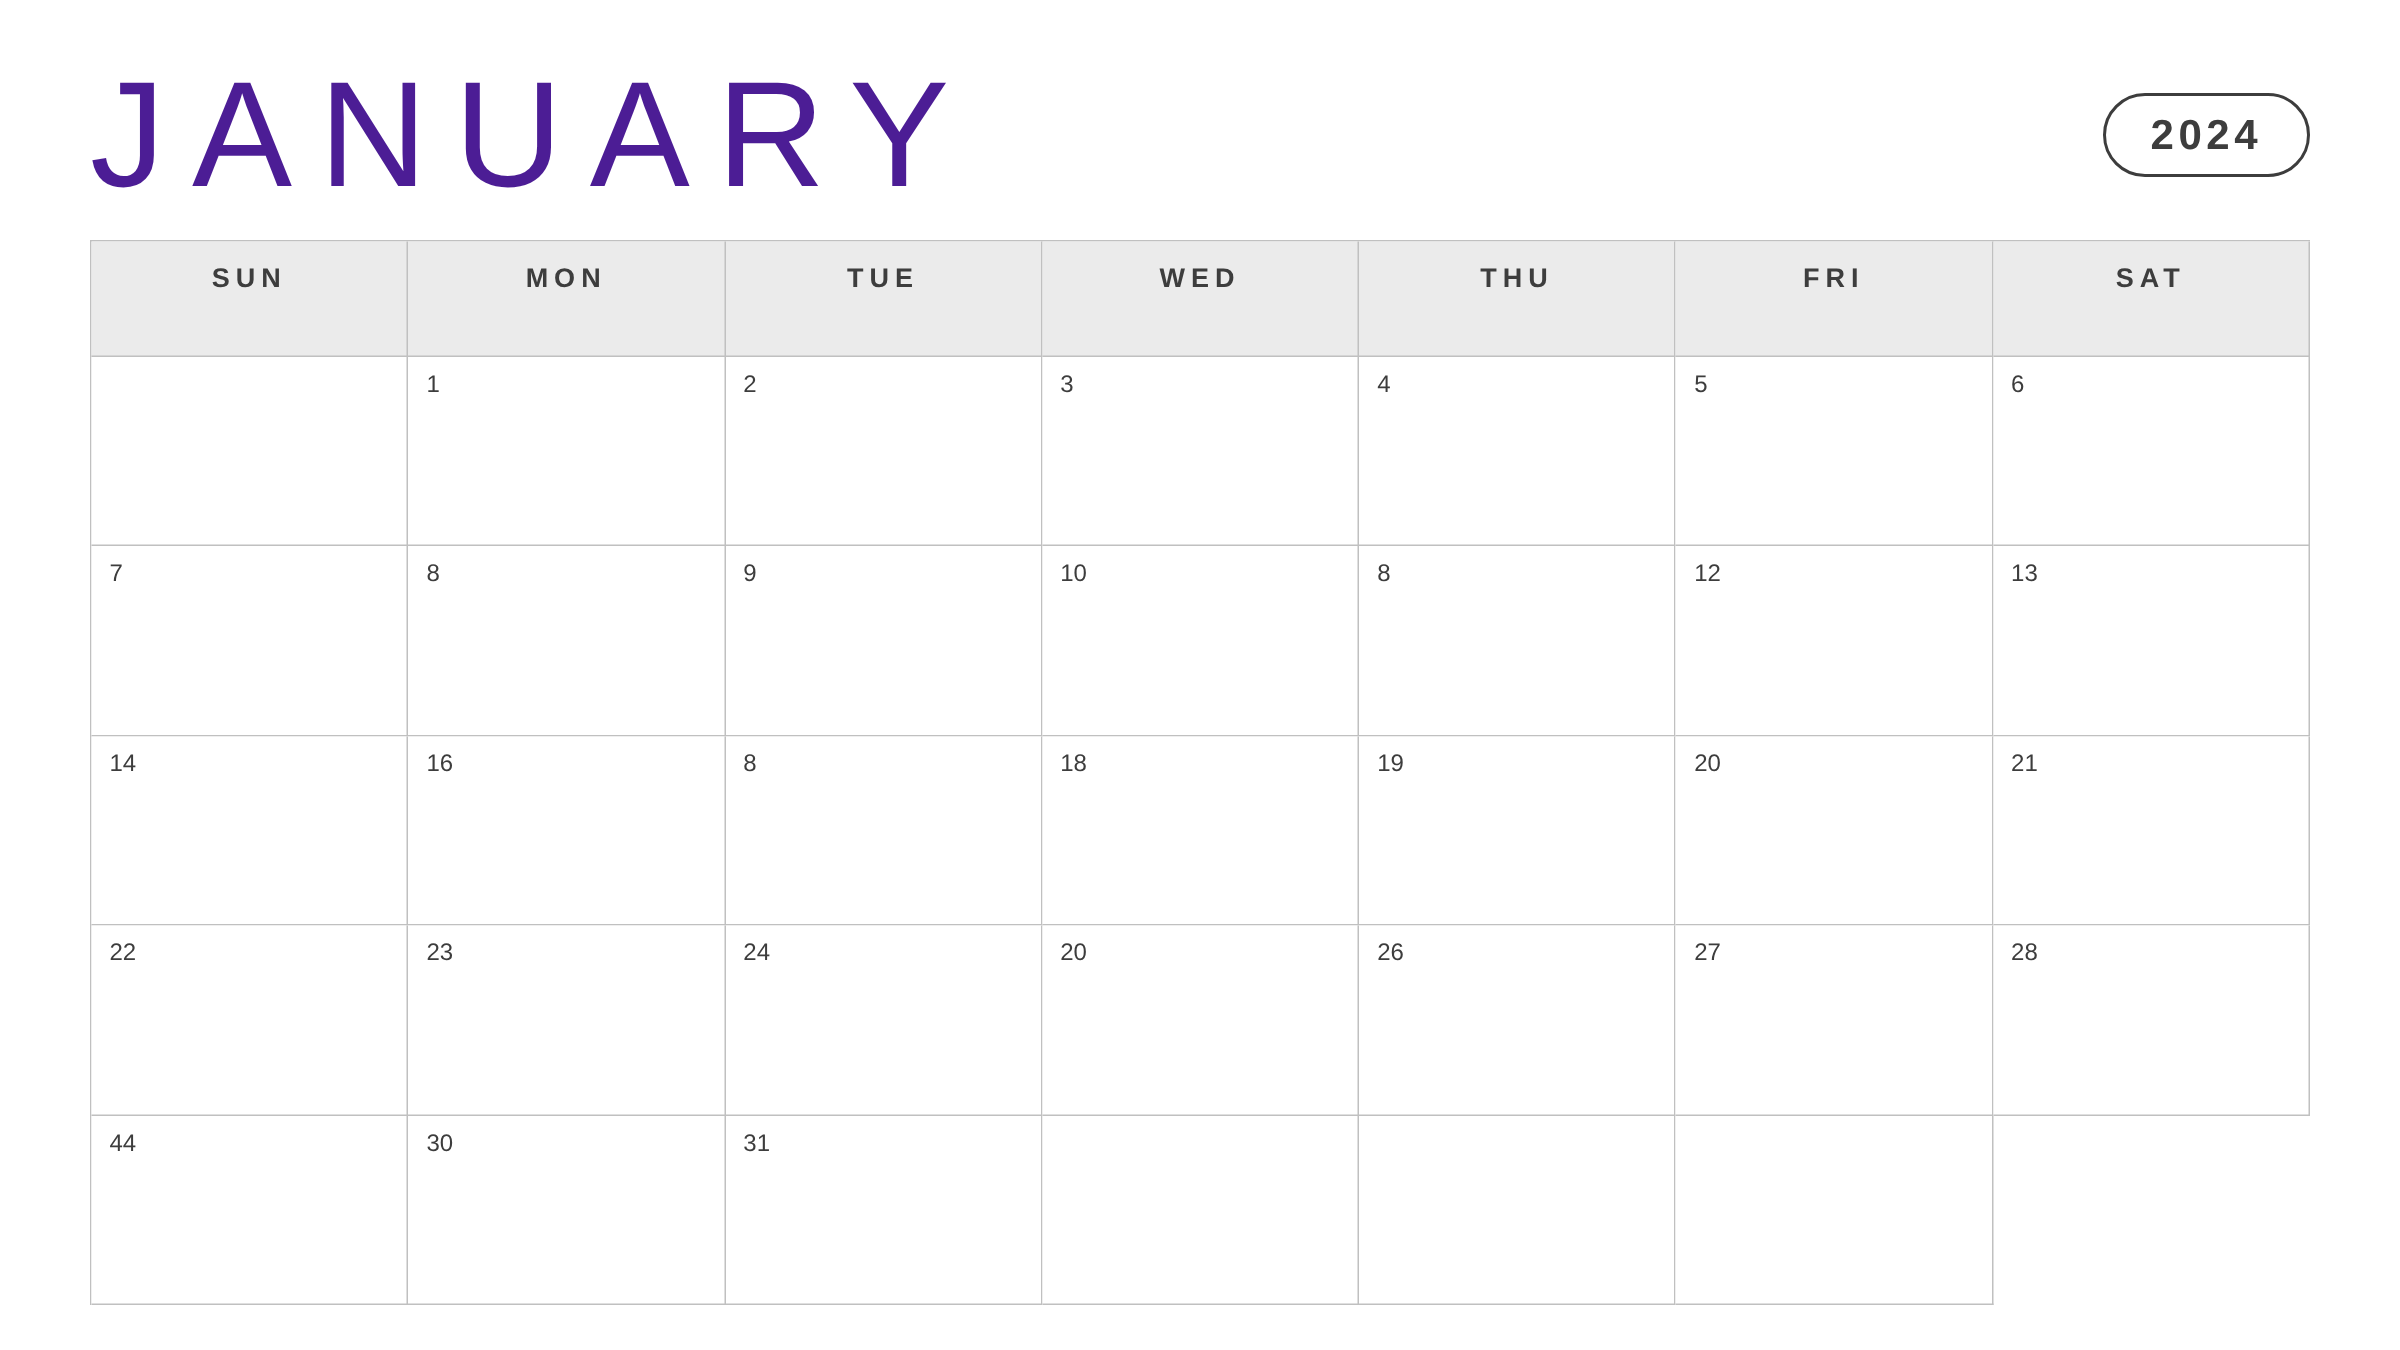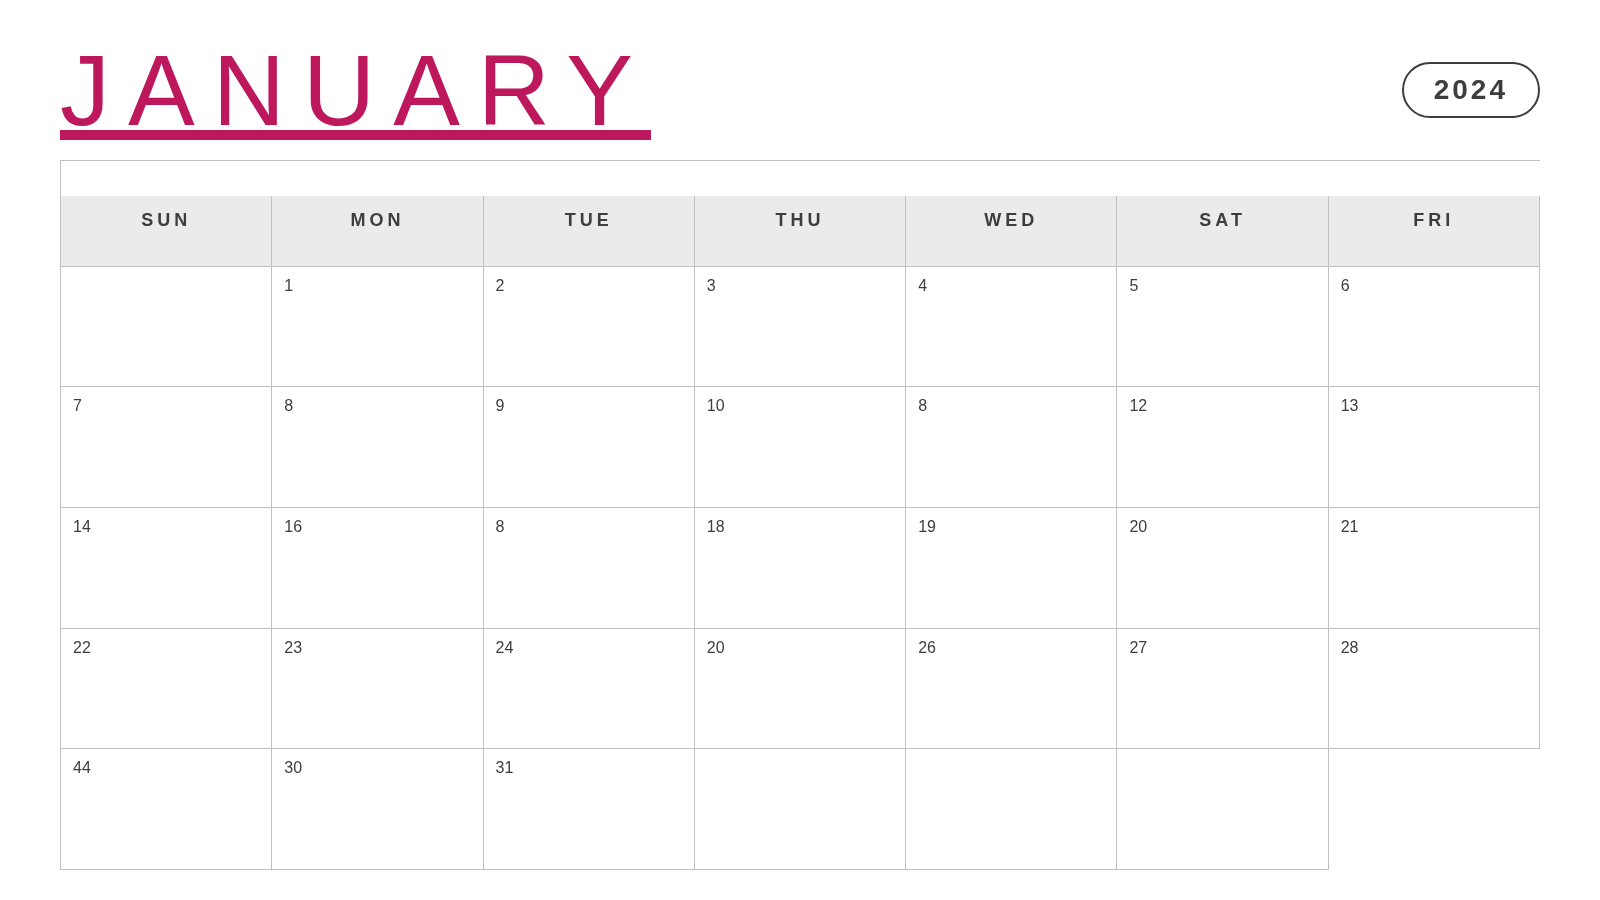--- a/index.html
+++ b/index.html
@@ -28,25 +28,24 @@
     .calendar-header {
       display: flex;
       justify-content: space-between;
       align-items: center;
       margin-bottom: 20px;
     }
 
     .month-title {
       font-size: 100px;
       font-weight: 300;
-      color: #be185d;
+      color: #4c1d95;
       letter-spacing: 18px;
       line-height: 1;
       font-family: 'Arial', sans-serif;
-      text-decoration: underline;
     }
 
     .year-badge {
       border: 2px solid #3d3d3d;
       border-radius: 50px;
       padding: 10px 30px;
       font-size: 28px;
       font-weight: 600;
       color: #3d3d3d;
       letter-spacing: 3px;
@@ -63,21 +62,20 @@
     .day-header {
       background: #ebebeb;
       border-right: 1px solid #c0c0c0;
       border-bottom: 1px solid #c0c0c0;
       padding: 14px 10px;
       text-align: center;
       font-size: 18px;
       font-weight: 600;
       color: #3d3d3d;
       letter-spacing: 4px;
-      margin-top: 35px;
     }
 
     .day-cell {
       border-right: 1px solid #c0c0c0;
       border-bottom: 1px solid #c0c0c0;
       padding: 8px 12px;
       background: #ffffff;
       min-height: 100px;
       display: flex;
       flex-direction: column;
@@ -101,24 +99,24 @@
 <div class="calendar-container">
   <div class="calendar-header">
     <h1 class="month-title">JANUARY</h1>
     <div class="year-badge">2024</div>
   </div>
 
   <div class="calendar-grid" id="calendar-grid">
   <div class="day-header">SUN</div>
       <div class="day-header">MON</div>
       <div class="day-header">TUE</div>
+      <div class="day-header">WED</div>
       <div class="day-header">THU</div>
-      <div class="day-header">WED</div>
+      <div class="day-header">FRI</div>
       <div class="day-header">SAT</div>
-      <div class="day-header">FRI</div>
       <div class="day-cell empty"></div>
       <div class="day-cell">
         <span class="day-number">1</span>
       </div>
       <div class="day-cell">
         <span class="day-number">2</span>
       </div>
       <div class="day-cell">
         <span class="day-number">3</span>
       </div>

